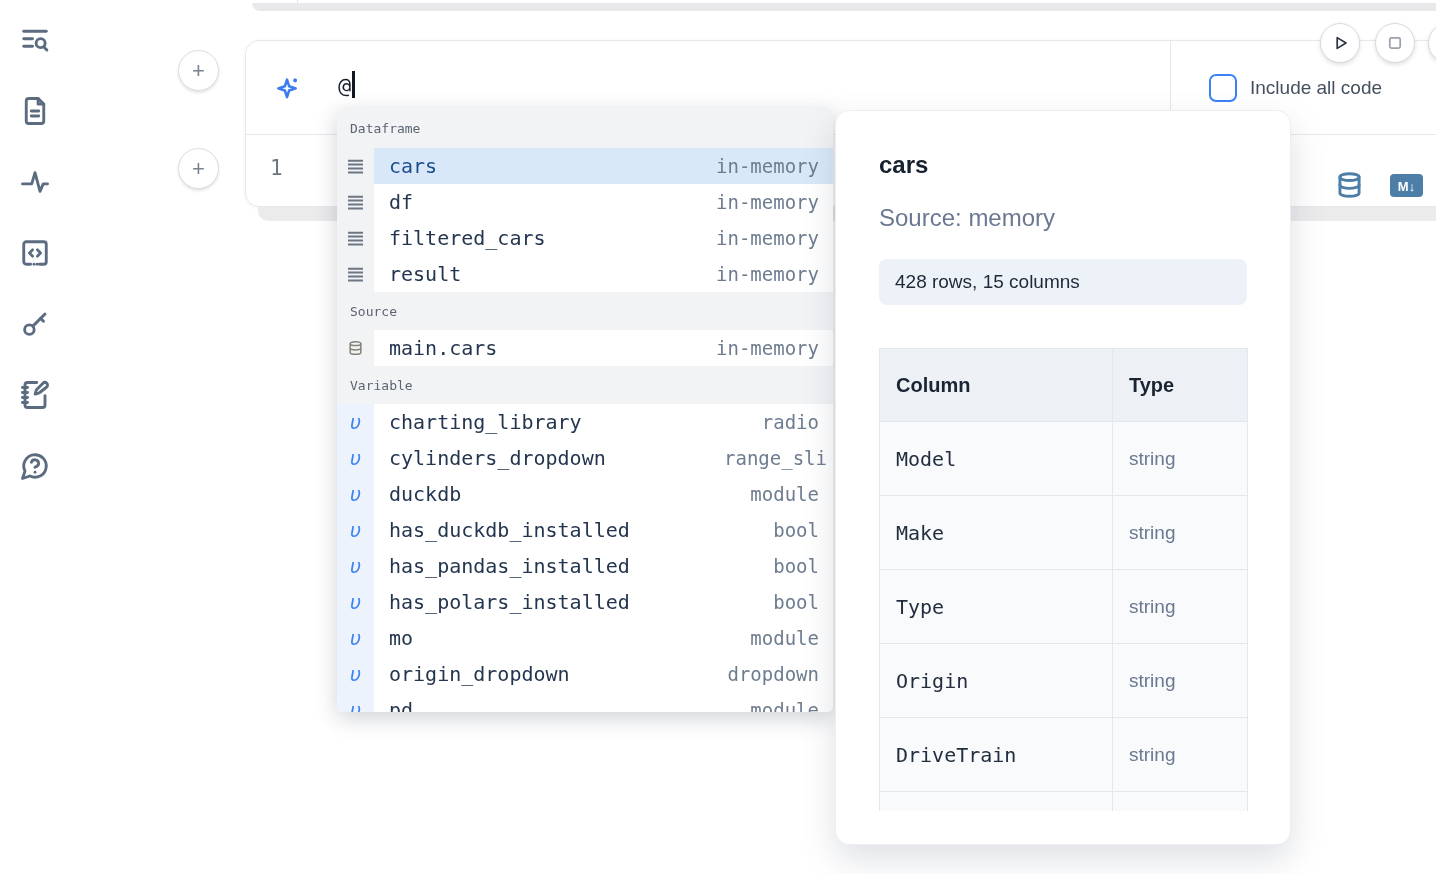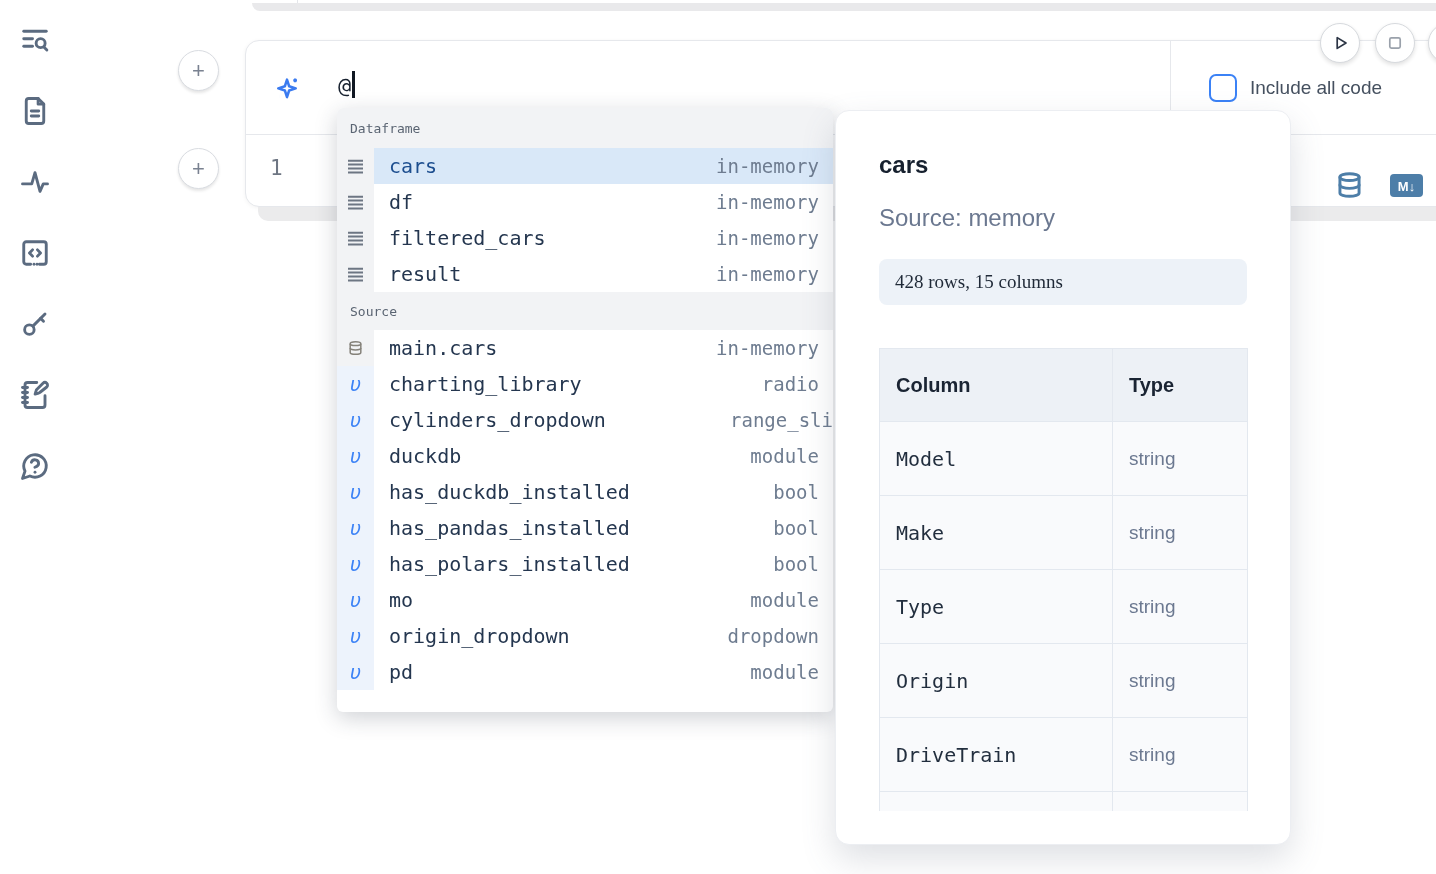--- a/index.html
+++ b/index.html
@@ -72,32 +72,32 @@
   .dd-header.first{height:40px;}
   .dd-item{height:36px;display:flex;align-items:stretch;cursor:pointer;}
   .dd-ic{width:37px;flex:0 0 auto;display:flex;align-items:center;justify-content:center;}
   .dd-ic.gray{background:#f2f3f5;}
   .dd-ic.blue{background:#edf3fc;}
   .dd-content{flex:1;display:flex;align-items:center;background:#fff;min-width:0;}
   .dd-item.selected .dd-content{background:#d9e8f8;}
   .dd-name{padding-left:15px;font-size:20px;color:#24364f;white-space:nowrap;}
   .dd-item.selected .dd-name{color:#1d4e8f;}
   .dd-type{margin-left:auto;padding-right:14px;font-size:19px;color:#6e7c90;white-space:nowrap;}
-  .dd-type.clipped{padding-right:0;}
+  .dd-type.clipped{padding-right:6px;}
   .var-glyph{font-family:"DejaVu Sans",sans-serif;font-style:italic;font-size:19px;color:#3b82f6;}
 
   
   .preview{position:absolute;left:835px;top:110px;width:456px;height:735px;background:#fff;
            border:1px solid #eceef2;border-radius:14px;box-shadow:0 14px 34px rgba(90,100,120,.20);
            box-sizing:border-box;z-index:30;}
   .pv-title{position:absolute;left:43px;top:40px;margin:0;font-size:24px;font-weight:bold;color:#16202e;}
   .pv-src{position:absolute;left:43px;top:93px;font-size:24px;color:#6b7890;}
   .pv-pill{position:absolute;left:43px;top:148px;width:368px;height:46px;background:#edf2f8;
            border-radius:8px;box-sizing:border-box;font-size:19px;color:#1f2937;
-           display:flex;align-items:center;padding-left:16px;font-family:Liberation Serif, serif;}
+           display:flex;align-items:center;padding-left:16px;}
   .pv-tblwrap{position:absolute;left:43px;top:237px;width:369px;height:463px;overflow:hidden;}
   .pv-table{border-collapse:collapse;width:368px;table-layout:fixed;}
   .pv-table th,.pv-table td{border:1px solid #e3e8ef;text-align:left;padding:0 0 0 16px;}
   .pv-table th{height:72px;background:#edf1f6;font-size:20px;font-weight:700;color:#1a2433;}
   .pv-table td{height:73px;background:#f9fafc;}
   .pv-table col.c1{width:233px;}
   .pv-table col.c2{width:135px;}
   td.cname{font-family:"DejaVu Sans Mono",monospace;font-size:20px;color:#222e3e;}
   td.ctype{font-size:19px;color:#6b7890;}
 </style>
@@ -273,20 +273,23 @@
             <path d="M3.5 5v14c0 1.66 3.8 3 8.5 3s8.5-1.34 8.5-3V5"></path>
             <path d="M3.5 12c0 1.66 3.8 3 8.5 3s8.5-1.34 8.5-3"></path>
           </svg>
         </span>
       <span class="dd-content">
           <span class="dd-name">main.cars</span>
           <span class="dd-type">in-memory</span>
         </span>
     </div>
 
+    <div class="dd-header">
+        <span>Variable</span>
+      </div>
 
     <div class="dd-item">
       <span class="dd-ic blue">
           <span class="var-glyph">υ</span>
         </span>
       <span class="dd-content">
           <span class="dd-name">charting_library</span>
           <span class="dd-type">radio</span>
         </span>
     </div>

